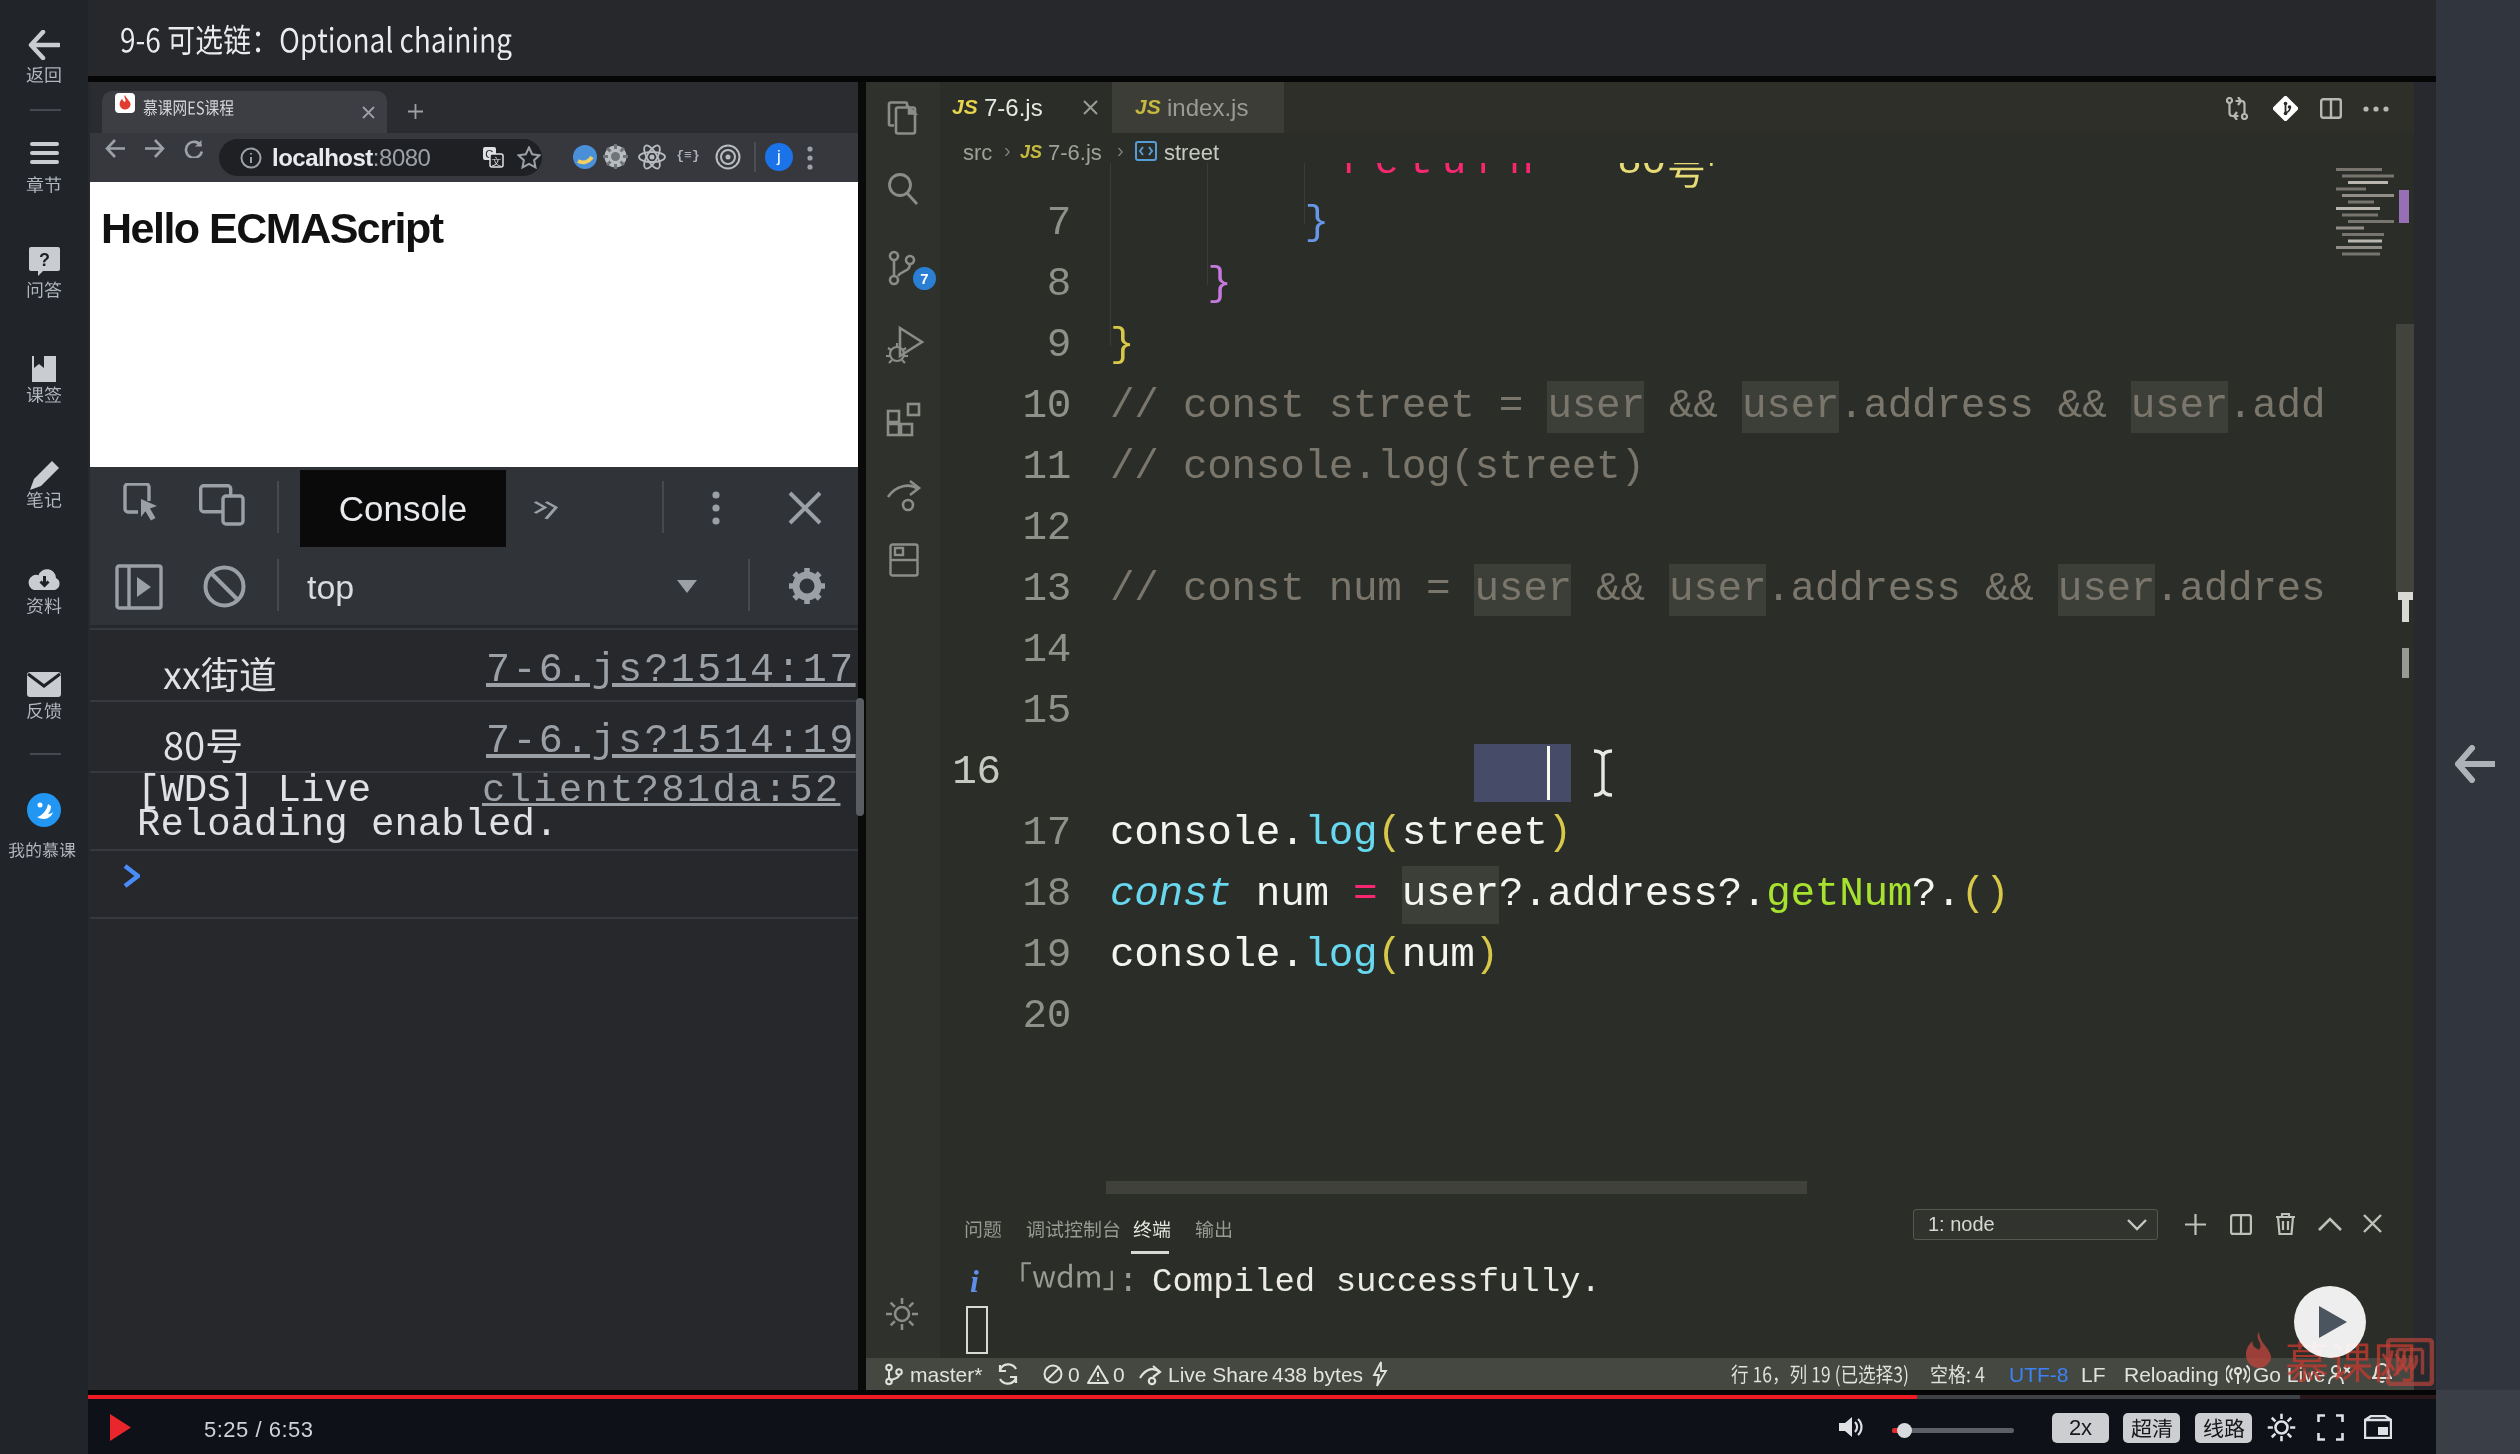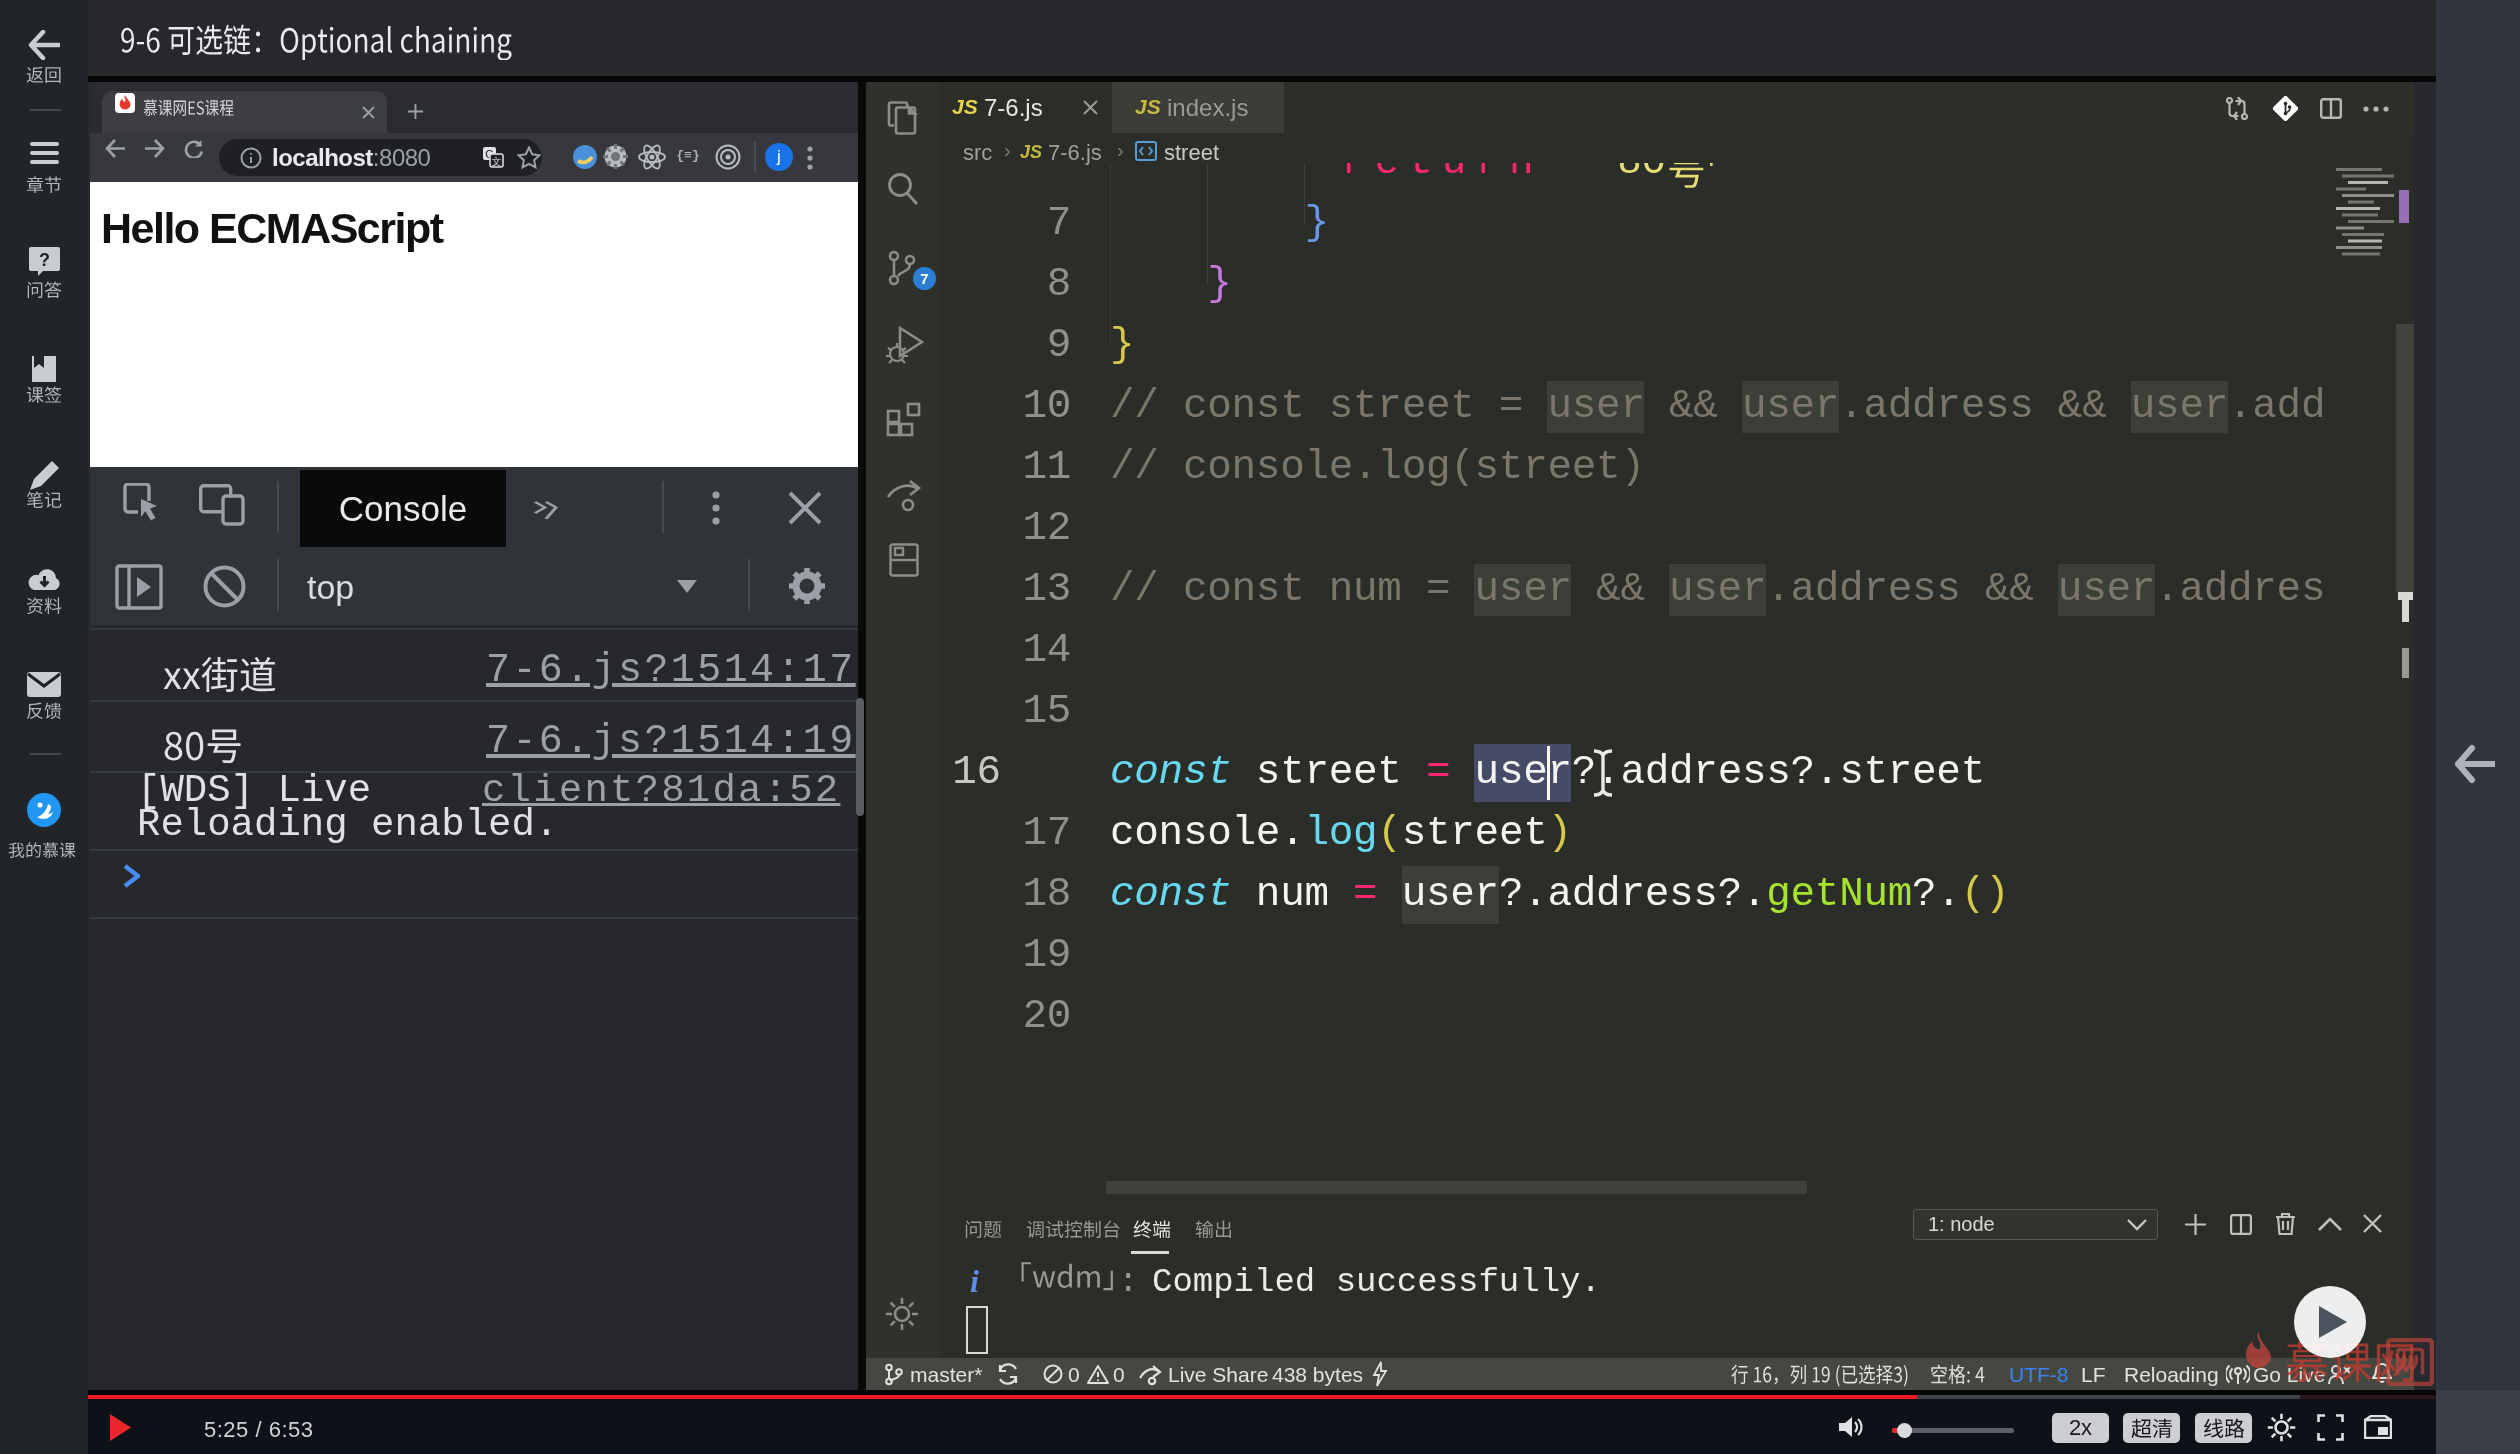--- a/index.html
+++ b/index.html
@@ -352,26 +352,26 @@
       <div style="position:absolute;left:974px;top:376px;width:97px;height:61px;line-height:61px;text-align:right;font-family:'Liberation Mono',monospace;font-size:41px;letter-spacing:-0.3px;white-space:pre;color:#8f908a">10</div>
       <div style="position:absolute;left:1110px;top:376px;height:61px;line-height:61px;font-family:'Liberation Mono',monospace;font-size:41px;letter-spacing:-0.3px;white-space:pre"><span style="color:#7a766b">// const street = user &amp;&amp; user.address &amp;&amp; user.address.street</span></div>
       <div style="position:absolute;left:974px;top:437px;width:97px;height:61px;line-height:61px;text-align:right;font-family:'Liberation Mono',monospace;font-size:41px;letter-spacing:-0.3px;white-space:pre;color:#8f908a">11</div>
       <div style="position:absolute;left:1110px;top:437px;height:61px;line-height:61px;font-family:'Liberation Mono',monospace;font-size:41px;letter-spacing:-0.3px;white-space:pre"><span style="color:#7a766b">// console.log(street)</span></div>
       <div style="position:absolute;left:974px;top:498px;width:97px;height:61px;line-height:61px;text-align:right;font-family:'Liberation Mono',monospace;font-size:41px;letter-spacing:-0.3px;white-space:pre;color:#8f908a">12</div>
       <div style="position:absolute;left:974px;top:559px;width:97px;height:61px;line-height:61px;text-align:right;font-family:'Liberation Mono',monospace;font-size:41px;letter-spacing:-0.3px;white-space:pre;color:#8f908a">13</div>
       <div style="position:absolute;left:1110px;top:559px;height:61px;line-height:61px;font-family:'Liberation Mono',monospace;font-size:41px;letter-spacing:-0.3px;white-space:pre"><span style="color:#7a766b">// const num = user &amp;&amp; user.address &amp;&amp; user.address.getNum()</span></div>
       <div style="position:absolute;left:974px;top:620px;width:97px;height:61px;line-height:61px;text-align:right;font-family:'Liberation Mono',monospace;font-size:41px;letter-spacing:-0.3px;white-space:pre;color:#8f908a">14</div>
       <div style="position:absolute;left:974px;top:681px;width:97px;height:61px;line-height:61px;text-align:right;font-family:'Liberation Mono',monospace;font-size:41px;letter-spacing:-0.3px;white-space:pre;color:#8f908a">15</div>
       <div style="position:absolute;left:928px;top:742px;width:97px;height:61px;line-height:61px;text-align:center;font-family:'Liberation Mono',monospace;font-size:41px;letter-spacing:-0.3px;white-space:pre;color:#c8c8c2">16</div>
-      <div style="position:absolute;left:1110px;top:742px;height:61px;line-height:61px;font-family:'Liberation Mono',monospace;font-size:41px;letter-spacing:-0.3px;white-space:pre"><span style="color:#67d8ef"><i>const</i></span><span style="color:#f4f4f0"> street </span><span style="color:#f92672">=</span><span style="color:#f4f4f0"> user?.address?.street</span></div>
       <div style="position:absolute;left:974px;top:803px;width:97px;height:61px;line-height:61px;text-align:right;font-family:'Liberation Mono',monospace;font-size:41px;letter-spacing:-0.3px;white-space:pre;color:#8f908a">17</div>
       <div style="position:absolute;left:1110px;top:803px;height:61px;line-height:61px;font-family:'Liberation Mono',monospace;font-size:41px;letter-spacing:-0.3px;white-space:pre"><span style="color:#f4f4f0">console.</span><span style="color:#67d8ef">log</span><span style="color:#d8c84a">(</span><span style="color:#f4f4f0">street</span><span style="color:#d8c84a">)</span></div>
       <div style="position:absolute;left:974px;top:864px;width:97px;height:61px;line-height:61px;text-align:right;font-family:'Liberation Mono',monospace;font-size:41px;letter-spacing:-0.3px;white-space:pre;color:#8f908a">18</div>
       <div style="position:absolute;left:1110px;top:864px;height:61px;line-height:61px;font-family:'Liberation Mono',monospace;font-size:41px;letter-spacing:-0.3px;white-space:pre"><span style="color:#67d8ef"><i>const</i></span><span style="color:#f4f4f0"> num </span><span style="color:#f92672">=</span><span style="color:#f4f4f0"> user?.address?.</span><span style="color:#a6e22e">getNum</span><span style="color:#f4f4f0">?.</span><span style="color:#d8c84a">()</span></div>
       <div style="position:absolute;left:974px;top:925px;width:97px;height:61px;line-height:61px;text-align:right;font-family:'Liberation Mono',monospace;font-size:41px;letter-spacing:-0.3px;white-space:pre;color:#8f908a">19</div>
+      <div style="position:absolute;left:1110px;top:925px;height:61px;line-height:61px;font-family:'Liberation Mono',monospace;font-size:41px;letter-spacing:-0.3px;white-space:pre"><span style="color:#f4f4f0">console.</span><span style="color:#67d8ef">log</span><span style="color:#d8c84a">(</span><span style="color:#f4f4f0">num</span><span style="color:#d8c84a">)</span></div>
       <div style="position:absolute;left:974px;top:986px;width:97px;height:61px;line-height:61px;text-align:right;font-family:'Liberation Mono',monospace;font-size:41px;letter-spacing:-0.3px;white-space:pre;color:#8f908a">20</div>
       <div style="position:absolute;left:1547px;top:746px;width:3px;height:54px;background:#f8f8f0"></div>
       <svg class="a" style="left:1588px;top:748px" width="30" height="50" viewBox="0 0 30 50">
         <path d="M6 3c4 0 8 1 9 5 1-4 5-5 9-5M6 47c4 0 8-1 9-5 1 4 5 5 9 5M15 8v34" stroke="#e8e8e4" stroke-width="3.4" fill="none"></path>
       </svg>
       <svg style="position:absolute;left:1667px;top:149px;" width="49.8" height="44.4" viewBox="0 -35.8 49.8 44.4">
         <path d="M10.1 -28.5H28.7V-23.2H10.1ZM7.2 -31.1V-20.6H31.7V-31.1ZM2.5 -17.1V-14.5H10.5C9.7 -12.0 8.7 -9.3 7.9 -7.4H28.3C27.6 -2.9 26.8 -0.7 25.8 0.0C25.4 0.4 24.9 0.4 24.0 0.4C22.9 0.4 20.0 0.4 17.3 0.1C17.8 0.9 18.2 2.0 18.3 2.9C21.0 3.0 23.6 3.1 24.9 3.0C26.4 3.0 27.3 2.7 28.3 1.9C29.7 0.7 30.7 -2.2 31.6 -8.8C31.7 -9.2 31.8 -10.1 31.8 -10.1H12.3L13.7 -14.5H36.3V-17.1Z M43.2 -18.8H45.5L46.1 -26.1L46.2 -30.0H42.5L42.5 -26.1Z" fill="#e6db74"></path>
       </svg>
       <div style="position:absolute;left:2327px;top:163px;width:87px;height:1018px;background:#2b2e28"></div>
       <svg class="a" style="left:2332px;top:163px" width="62" height="120" viewBox="0 0 62 120">

